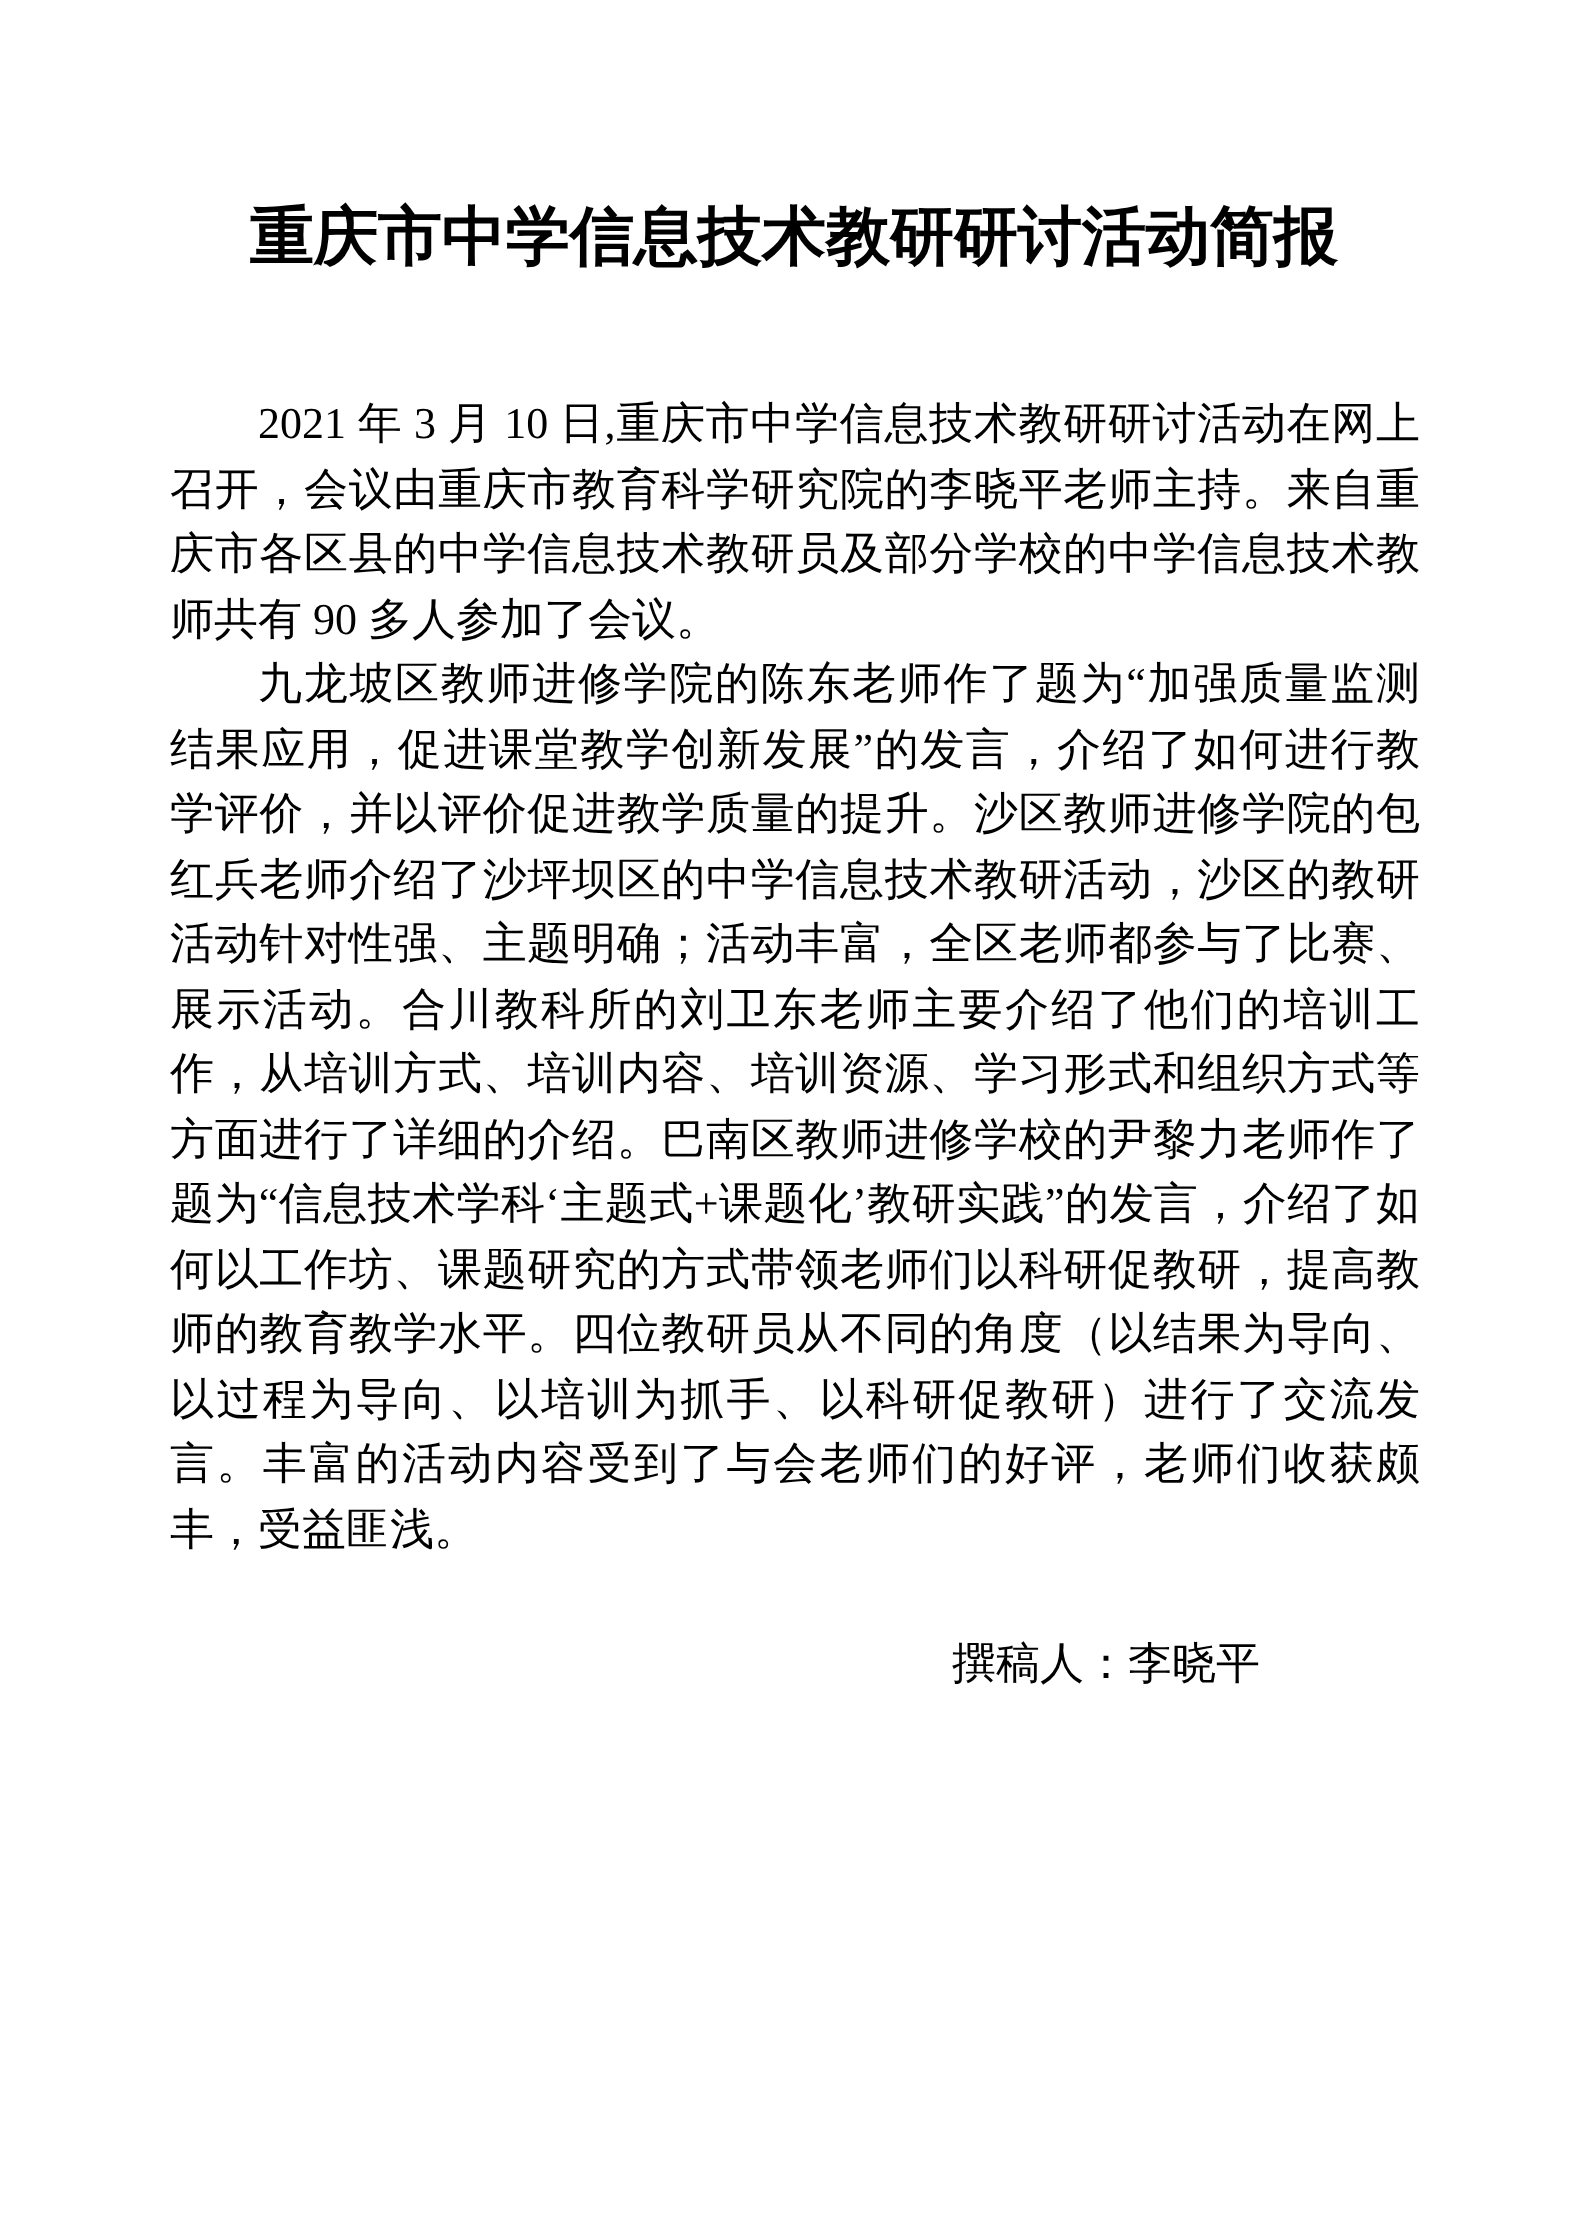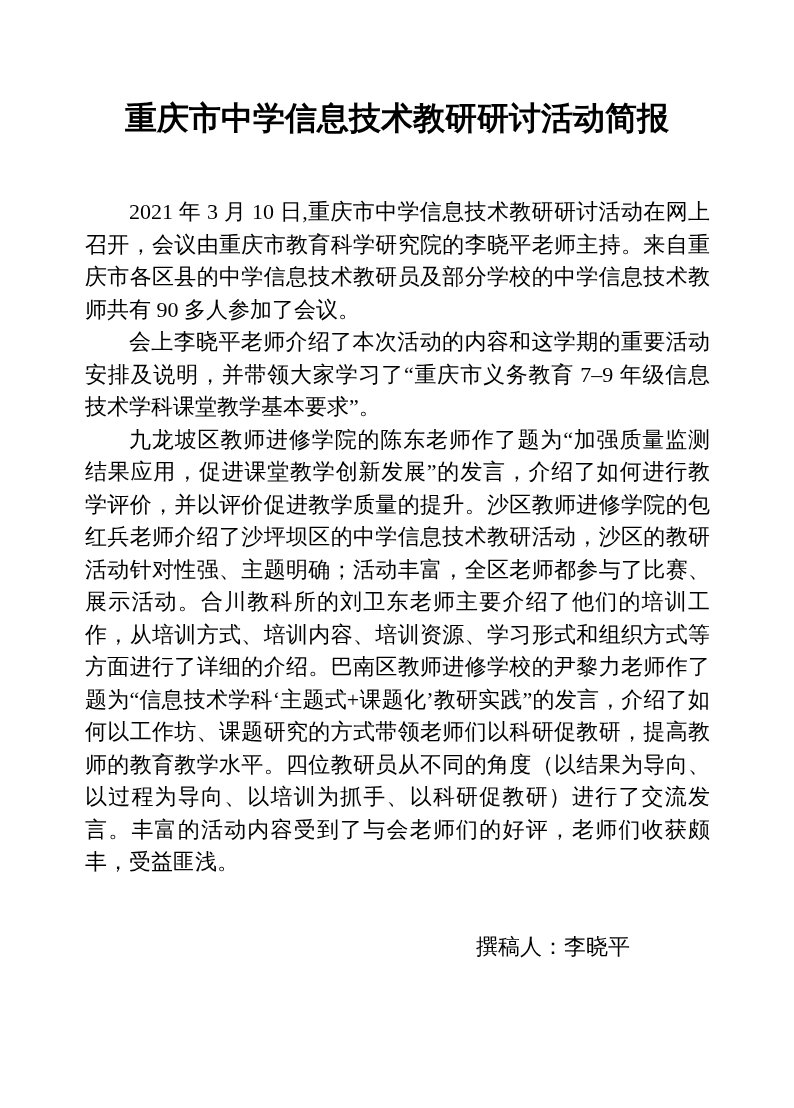--- a/index.html
+++ b/index.html
@@ -32,21 +32,21 @@
     line-height: 32.5px;
     text-align: justify;
     text-justify: inter-character;
   }
   .doc-body p {
     margin: 0;
     text-indent: 2em;
     word-break: break-all;
   }
   .signature {
-    margin: 52px 84px 0 85px;
+    margin: 35px 84px 0 85px;
     font-size: 22px;
     line-height: 32.5px;
   }
   .sig-author {
     margin: 0 0 10px 0;
     text-align: right;
     padding-right: 80px;
   }
   .sig-date {
     margin: 0;
@@ -56,21 +56,20 @@
 </style>
 </head>
 <body>
 
 <div class="page">
 
   <h1 class="doc-title">重庆市中学信息技术教研研讨活动简报</h1>
 
   <div class="doc-body">
     <p>2021 年 3 月 10 日,重庆市中学信息技术教研研讨活动在网上召开，会议由重庆市教育科学研究院的李晓平老师主持。来自重庆市各区县的中学信息技术教研员及部分学校的中学信息技术教师共有 90 多人参加了会议。</p>
-    <p>会上李晓平老师介绍了本次活动的内容和这学期的重要活动安排及说明，并带领大家学习了“重庆市义务教育 7–9 年级信息技术学科课堂教学基本要求”。</p>
     <p>九龙坡区教师进修学院的陈东老师作了题为“加强质量监测结果应用，促进课堂教学创新发展”的发言，介绍了如何进行教学评价，并以评价促进教学质量的提升。沙区教师进修学院的包红兵老师介绍了沙坪坝区的中学信息技术教研活动，沙区的教研活动针对性强、主题明确；活动丰富，全区老师都参与了比赛、展示活动。合川教科所的刘卫东老师主要介绍了他们的培训工作，从培训方式、培训内容、培训资源、学习形式和组织方式等方面进行了详细的介绍。巴南区教师进修学校的尹黎力老师作了题为“信息技术学科‘主题式+课题化’教研实践”的发言，介绍了如何以工作坊、课题研究的方式带领老师们以科研促教研，提高教师的教育教学水平。四位教研员从不同的角度（以结果为导向、以过程为导向、以培训为抓手、以科研促教研）进行了交流发言。丰富的活动内容受到了与会老师们的好评，老师们收获颇丰，受益匪浅。</p>
   </div>
 
   <div class="signature">
     <p class="sig-author">撰稿人：李晓平</p>
   </div>
 
 </div>
 
 </body></html>

